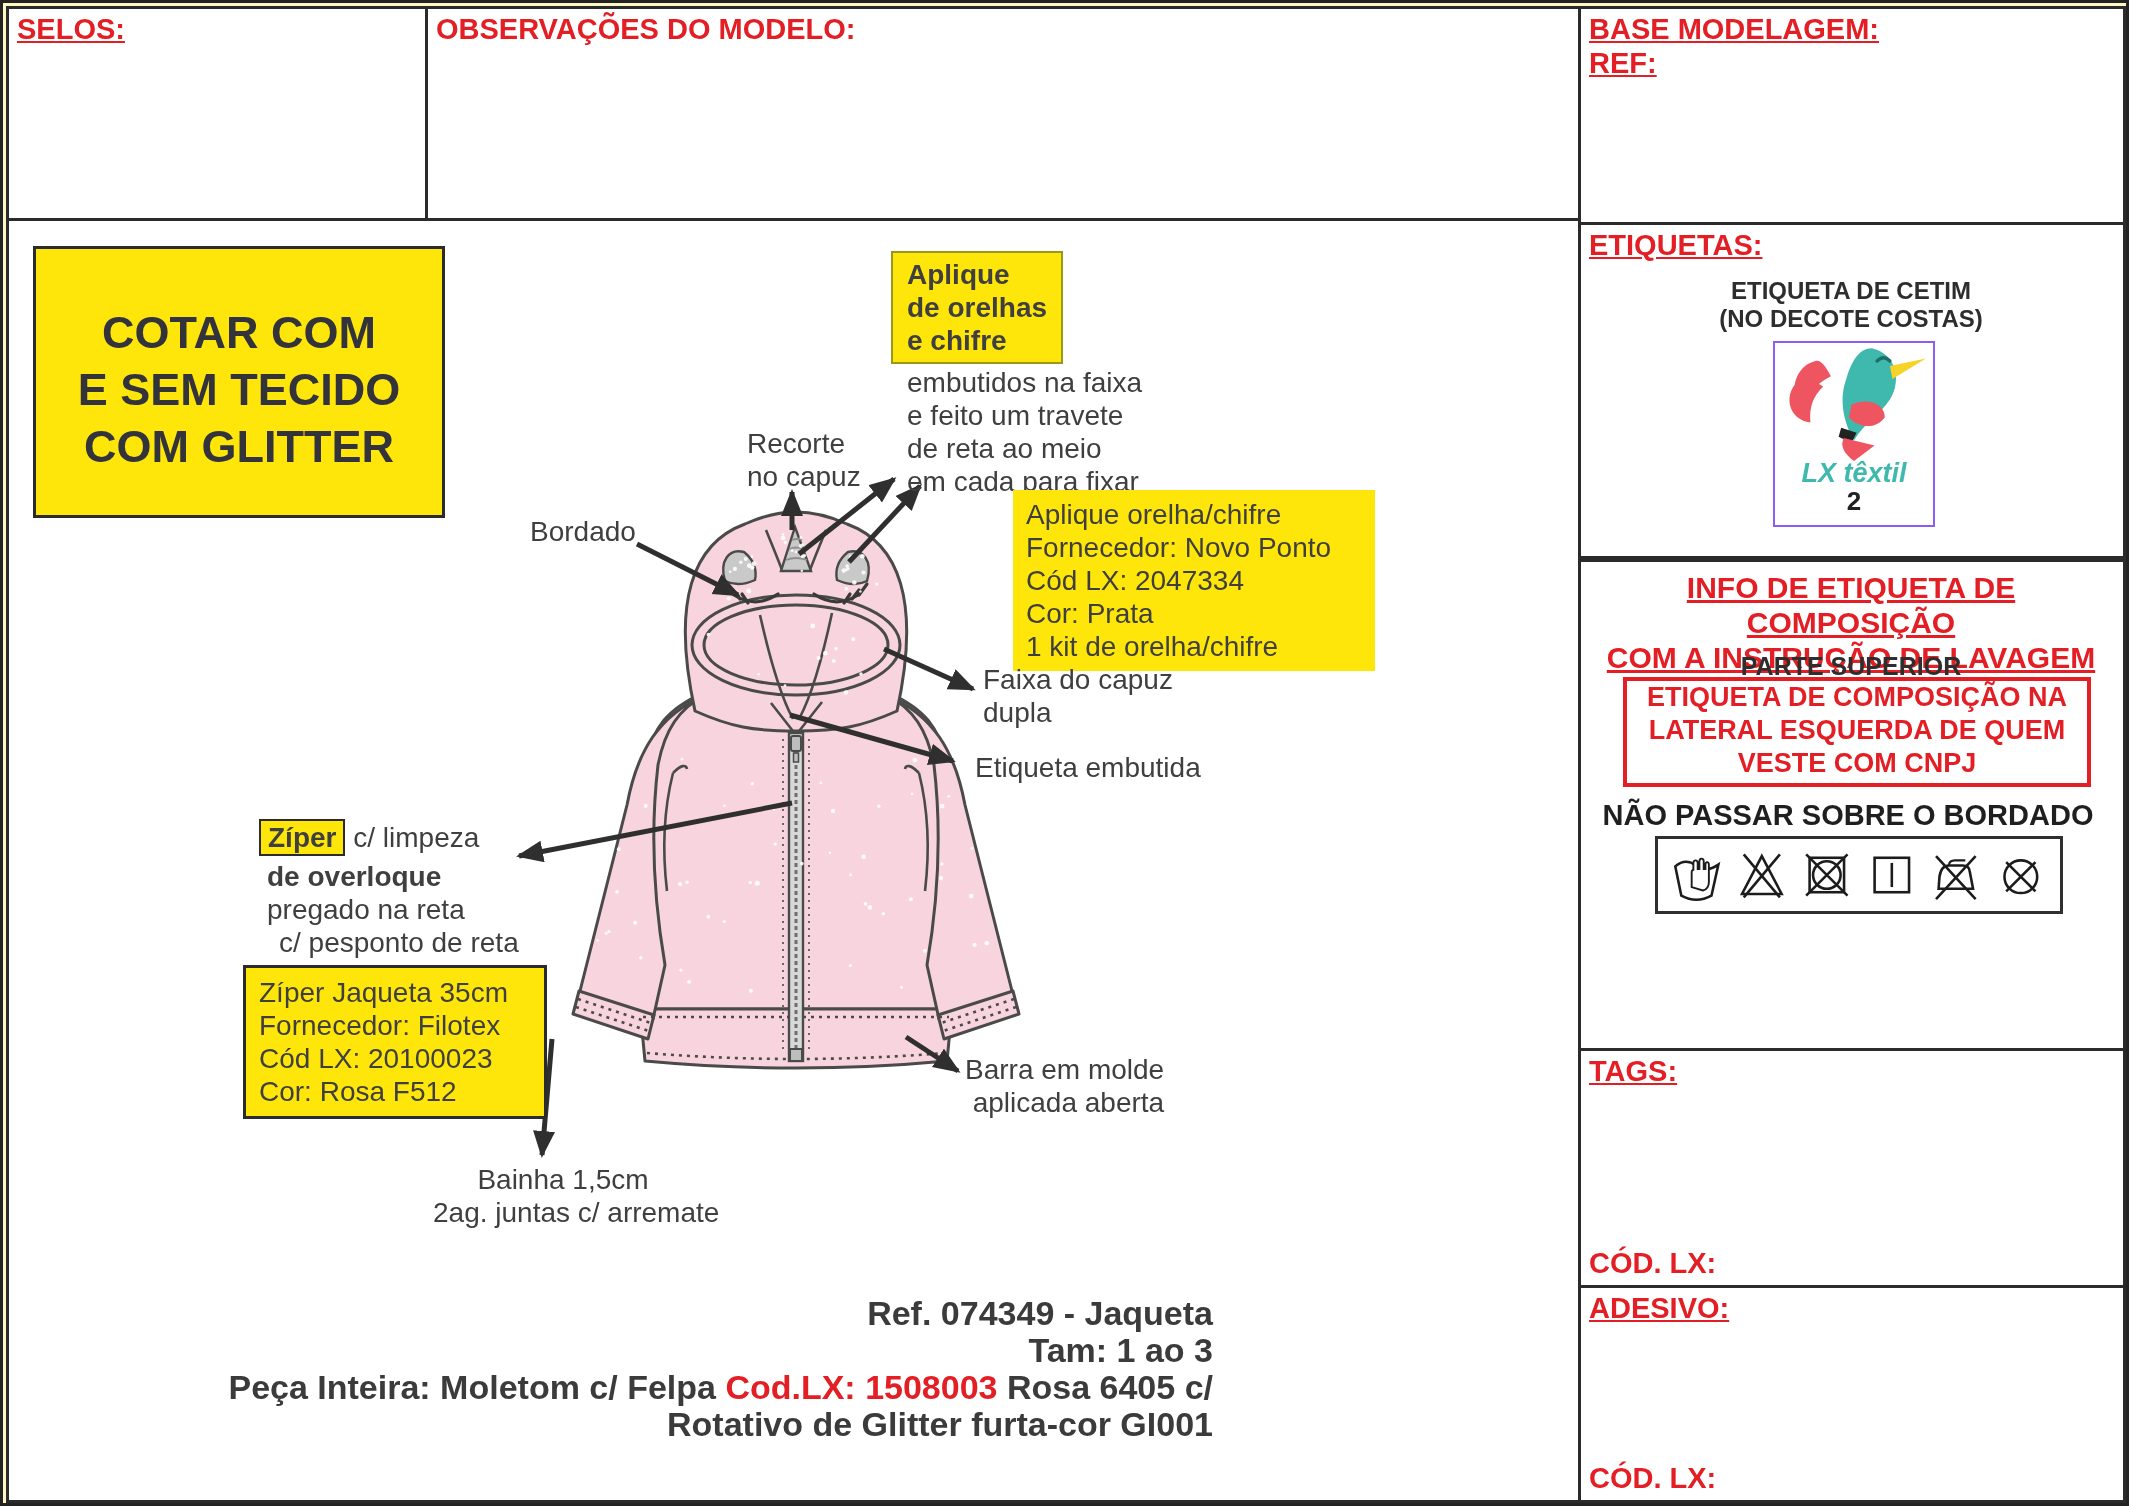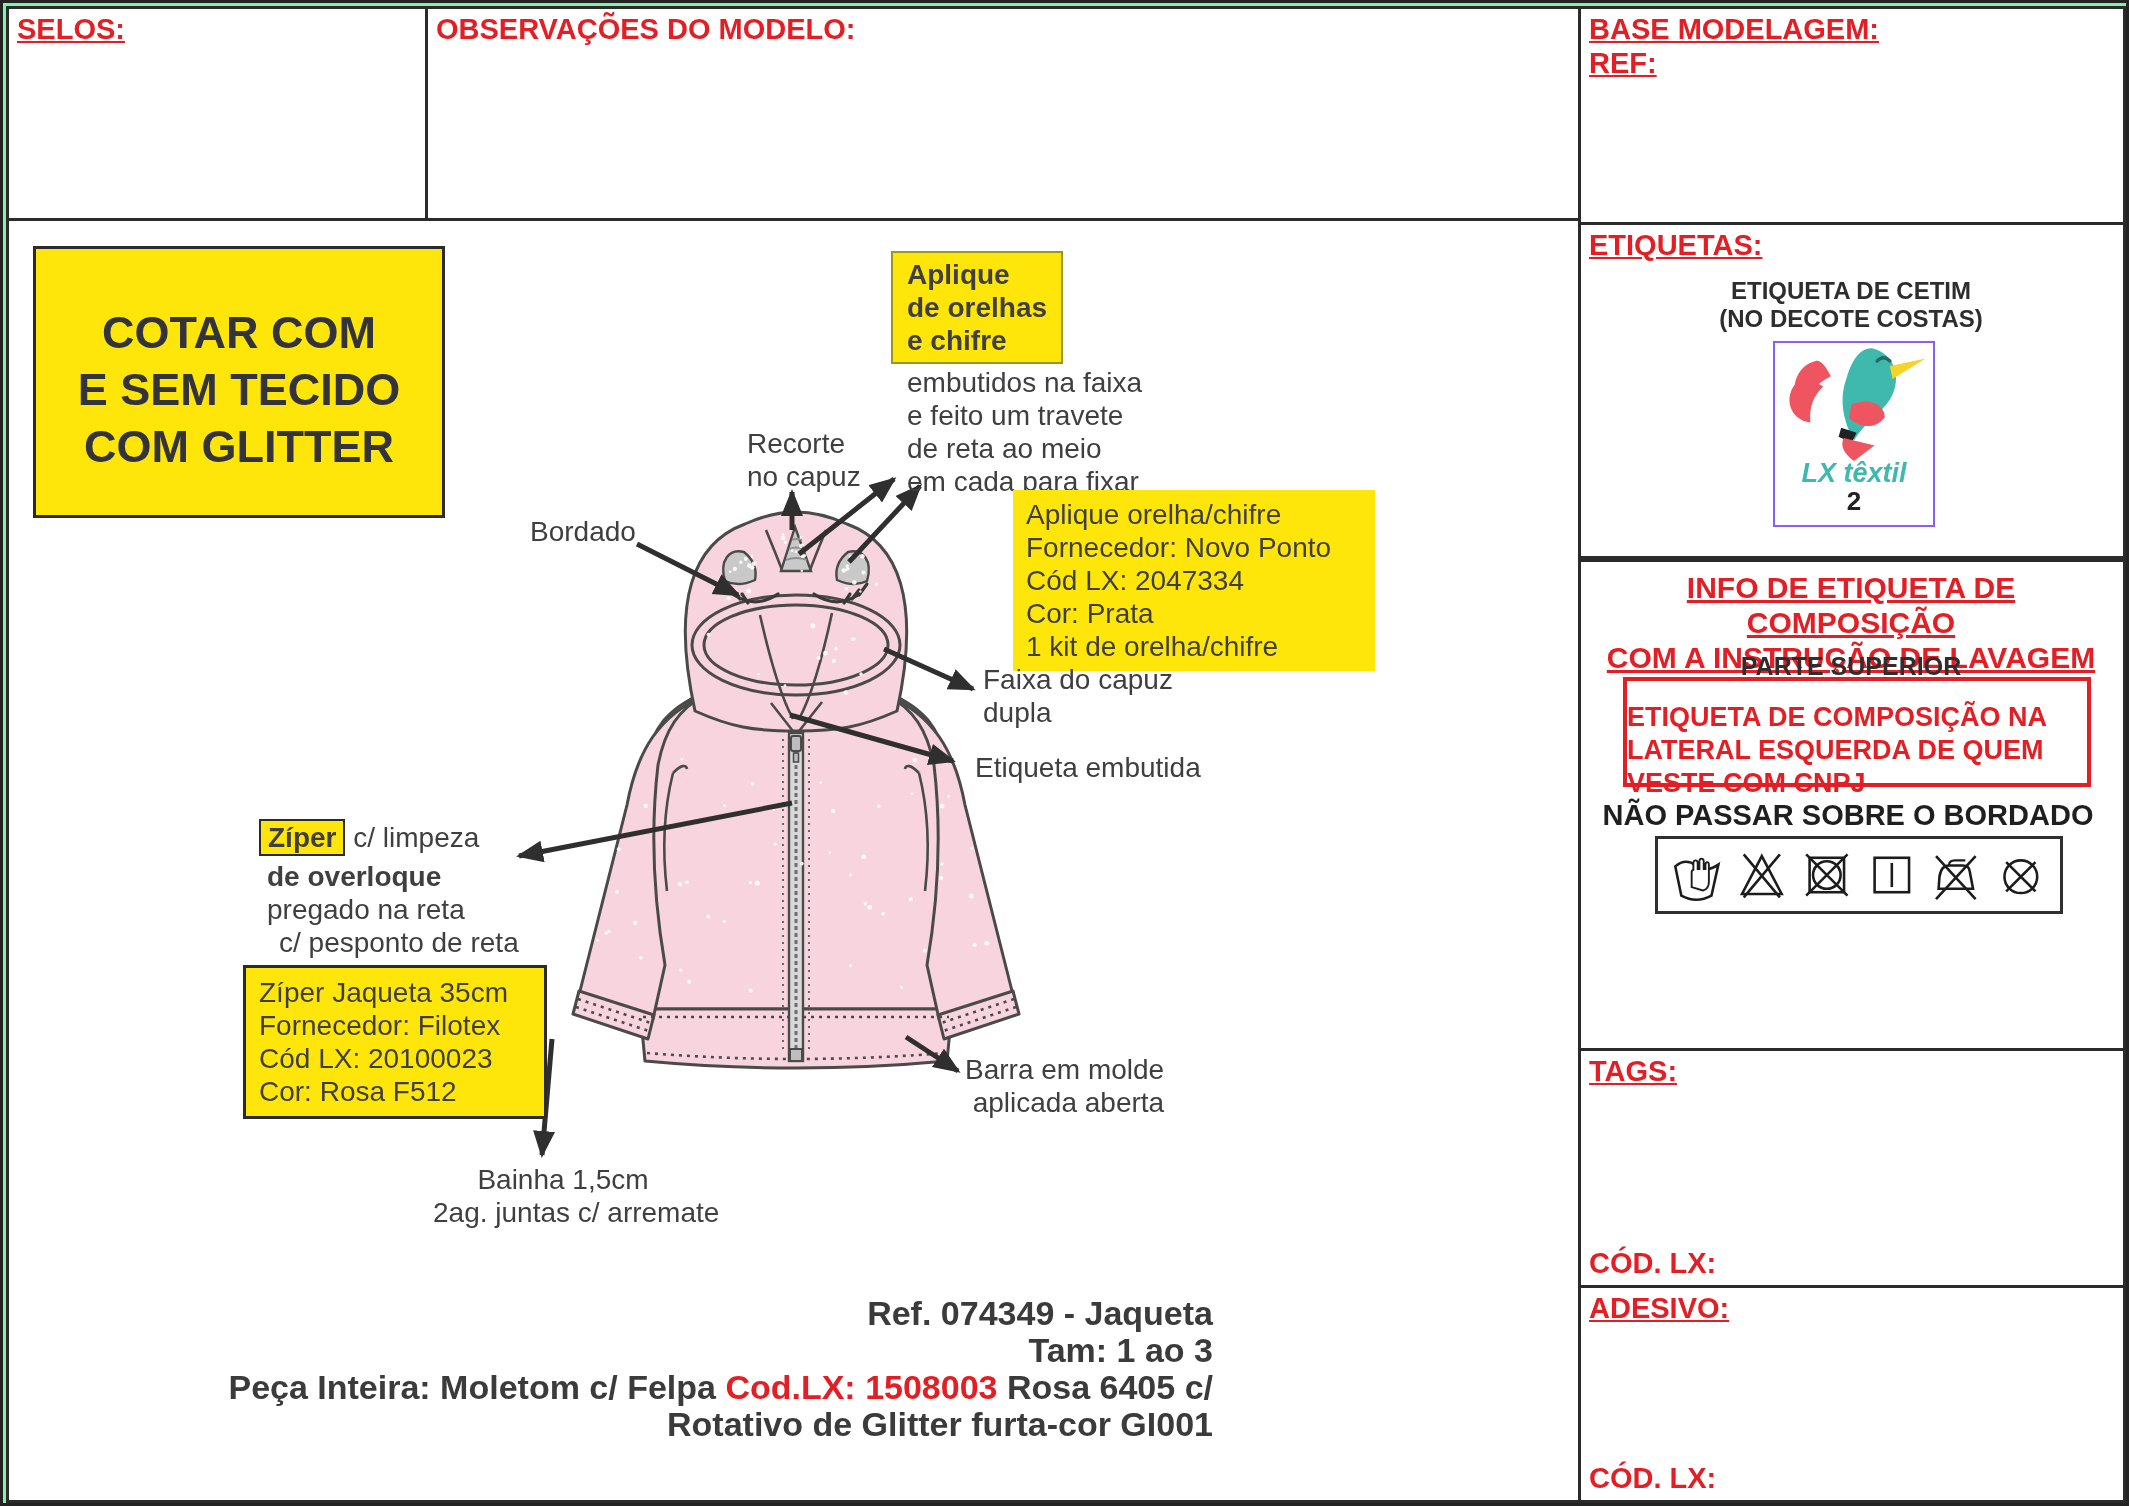--- a/index.html
+++ b/index.html
@@ -1,33 +1,33 @@
 <!DOCTYPE html>
 <html><head>
 <meta charset="utf-8">
 <style>
   html,body{margin:0;padding:0;background:#e8e8e8;}
-  #sheet{position:relative;width:2123px;height:1500px;background:#86efac;border:3px solid #232323;
+  #sheet{position:relative;width:2123px;height:1500px;background:#fef9c3;border:3px solid #232323;
          font-family:"Liberation Sans",sans-serif;color:#3f3f3f;overflow:hidden;}
   .bx{position:absolute;border:3px solid #2b2b2b;background:#fff;box-sizing:border-box;}
   .rh{position:absolute;color:#e31e24;font-weight:bold;font-size:29px;text-decoration:underline;white-space:nowrap;}
   .rh.nou{text-decoration:none;}
   .ann{position:absolute;font-size:28px;line-height:33px;color:#3f3f3f;white-space:nowrap;}
   .ybox{position:absolute;background:#ffe60a;font-size:28px;line-height:33px;color:#3f3f3f;padding:8px 13px;}
   .center{text-align:center;}
   .b{font-weight:bold;}
   .hl{display:inline-block;background:#ffe60a;border:2px solid #2b2b2b;padding:0 7px;font-weight:bold;}
   .hl2{background:#ffe60a;border:2px solid #98981a;padding:5px 14px;display:inline-block;font-weight:bold;line-height:33px;}
   svg{display:block;}
   .care{height:62px;width:auto;}
   #note-box{position:absolute;left:30px;top:243px;width:412px;height:272px;background:#ffe60a;
             border:3px solid #2b2b2b;box-sizing:border-box;text-align:center;
             font-weight:bold;font-size:45px;line-height:57px;color:#33333c;padding-top:55px;}
   #red-box{position:absolute;left:1620px;top:674px;width:468px;height:110px;border:4px solid #e31e24;
-           box-sizing:border-box;color:#e31e24;font-weight:bold;font-size:27px;line-height:33px;padding-top:20px;}
+           box-sizing:border-box;text-align:center;color:#e31e24;font-weight:bold;font-size:27px;line-height:33px;padding-top:0;}
   #care-strip{position:absolute;left:1652px;top:833px;width:408px;height:78px;border:3px solid #2f2f2f;
               box-sizing:border-box;display:flex;align-items:center;justify-content:space-evenly;background:#fff;}
   #label-card{position:absolute;left:1770px;top:338px;width:162px;height:186px;border:2px solid #8b5cf6;
               background:#fff;box-sizing:border-box;text-align:center;}
   #brand-name{color:#3fb9ad;font-size:27px;font-weight:bold;font-style:italic;line-height:28px;margin-top:-2px;}
   #label-num{color:#222;font-size:26px;font-weight:bold;line-height:28px;}
   #footer-ref{position:absolute;left:180px;top:1292px;width:1030px;text-align:right;
               font-weight:bold;font-size:34px;line-height:37px;color:#3b3b3b;}
   #footer-ref .code{color:#e31e24;}
   .abs{position:absolute;}

